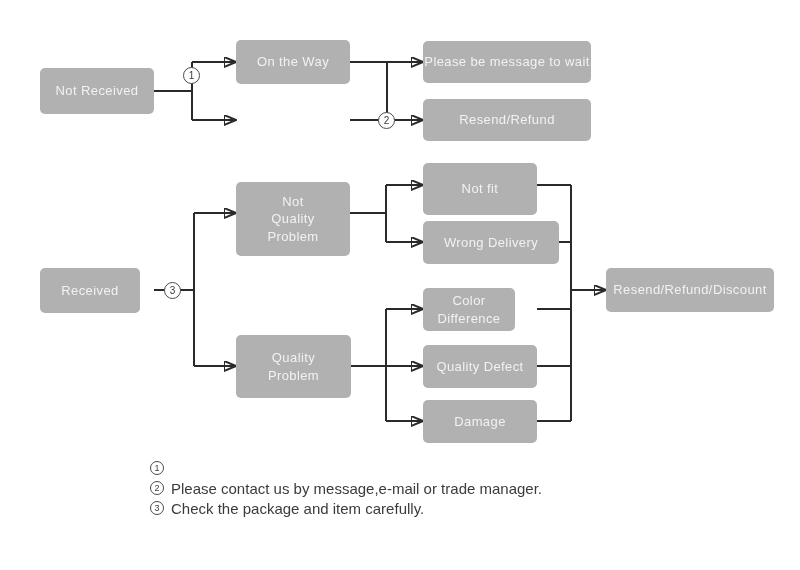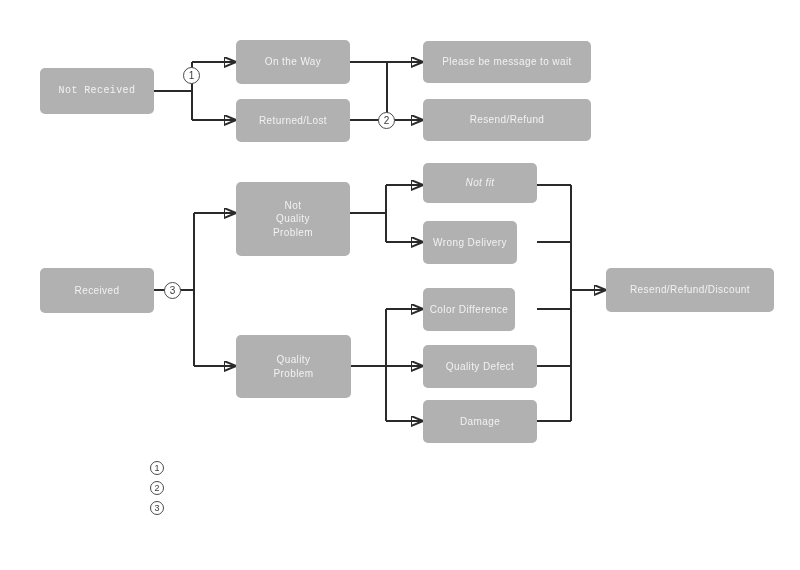--- a/index.html
+++ b/index.html
@@ -26,21 +26,21 @@
   }
   .node {
     position: absolute;
     background: var(--box-fill, #b1b1b1);
     color: var(--box-text, #f2f2f2);
     border-radius: 5px;
     display: flex;
     align-items: center;
     justify-content: center;
     text-align: center;
-    font-size: 10px;
+    font-size: 13px;
     letter-spacing: 0.4px;
     line-height: 1.35;
     white-space: pre-line;
     box-sizing: border-box;
   }
   .step-circle {
     position: absolute;
     width: 17px;
     height: 17px;
     box-sizing: border-box;
@@ -121,42 +121,41 @@
 
     <path d="M537,185 H571"></path>
     <path d="M537,242 H571"></path>
     <path d="M537,309 H571"></path>
     <path d="M537,366 H571"></path>
     <path d="M537,421 H571"></path>
     <path d="M571,185 V421"></path>
     <path d="M571,290 H606" marker-end="url(#arrow)"></path>
   </svg>
 
-  <div class="node" style="left:40px; top:68px; width:114px; height:46px;font-family:Liberation Mono, monospace;">Not Received</div>
+  <div class="node" style="left:40px; top:68px; width:114px; height:46px;">Not Received</div>
 
   <div class="node" style="left:236px; top:40px; width:114px; height:44px;">On the Way</div>
 
-  <div class="node" style="left:236px; top:99px; width:114px; height:43px;">Returned/Lost</div>
 
   <div class="node" style="left:423px; top:41px; width:168px; height:42px;">Please be message to wait</div>
 
   <div class="node" style="left:423px; top:99px; width:168px; height:42px;text-align:right;">Resend/Refund</div>
 
-  <div class="node" style="left:40px; top:268px; width:114px; height:45px;">Received</div>
+  <div class="node" style="left:40px; top:268px; width:100px; height:45px;">Received</div>
 
   <div class="node" style="left:236px; top:182px; width:114px; height:74px;">Not
 Quality
 Problem</div>
 
   <div class="node" style="left:236px; top:335px; width:115px; height:63px;">Quality
 Problem</div>
 
-  <div class="node" style="left:423px; top:163px; width:114px; height:40px;font-style:italic;">Not fit</div>
+  <div class="node" style="left:423px; top:163px; width:114px; height:52px;">Not fit</div>
 
-  <div class="node" style="left:423px; top:221px; width:94px; height:43px;">Wrong Delivery</div>
+  <div class="node" style="left:423px; top:221px; width:136px; height:43px;">Wrong Delivery</div>
 
   <div class="node" style="left:423px; top:288px; width:92px; height:43px;">Color Difference</div>
 
   <div class="node" style="left:423px; top:345px; width:114px; height:43px;">Quality Defect</div>
 
   <div class="node" style="left:423px; top:400px; width:114px; height:43px;">Damage</div>
 
   <div class="node" style="left:606px; top:268px; width:168px; height:44px;">Resend/Refund/Discount</div>
 
   <span class="step-circle" style="left:183px; top:67px;">1</span>
@@ -164,19 +163,21 @@
   <span class="step-circle" style="left:378px; top:112px;">2</span>
 
   <span class="step-circle" style="left:164px; top:282px;">3</span>
 
   <div class="legend">
     <div class="legend-row">
       <span class="legend-circle">1</span>
     </div>
     <div class="legend-row">
       <span class="legend-circle">2</span>
+      <span class="legend-text">Please contact us by message,e-mail or trade manager.</span>
     </div>
     <div class="legend-row">
       <span class="legend-circle">3</span>
+      <span class="legend-text">Check the package and item carefully.</span>
     </div>
   </div>
 
 </div>
 
 </body></html>

